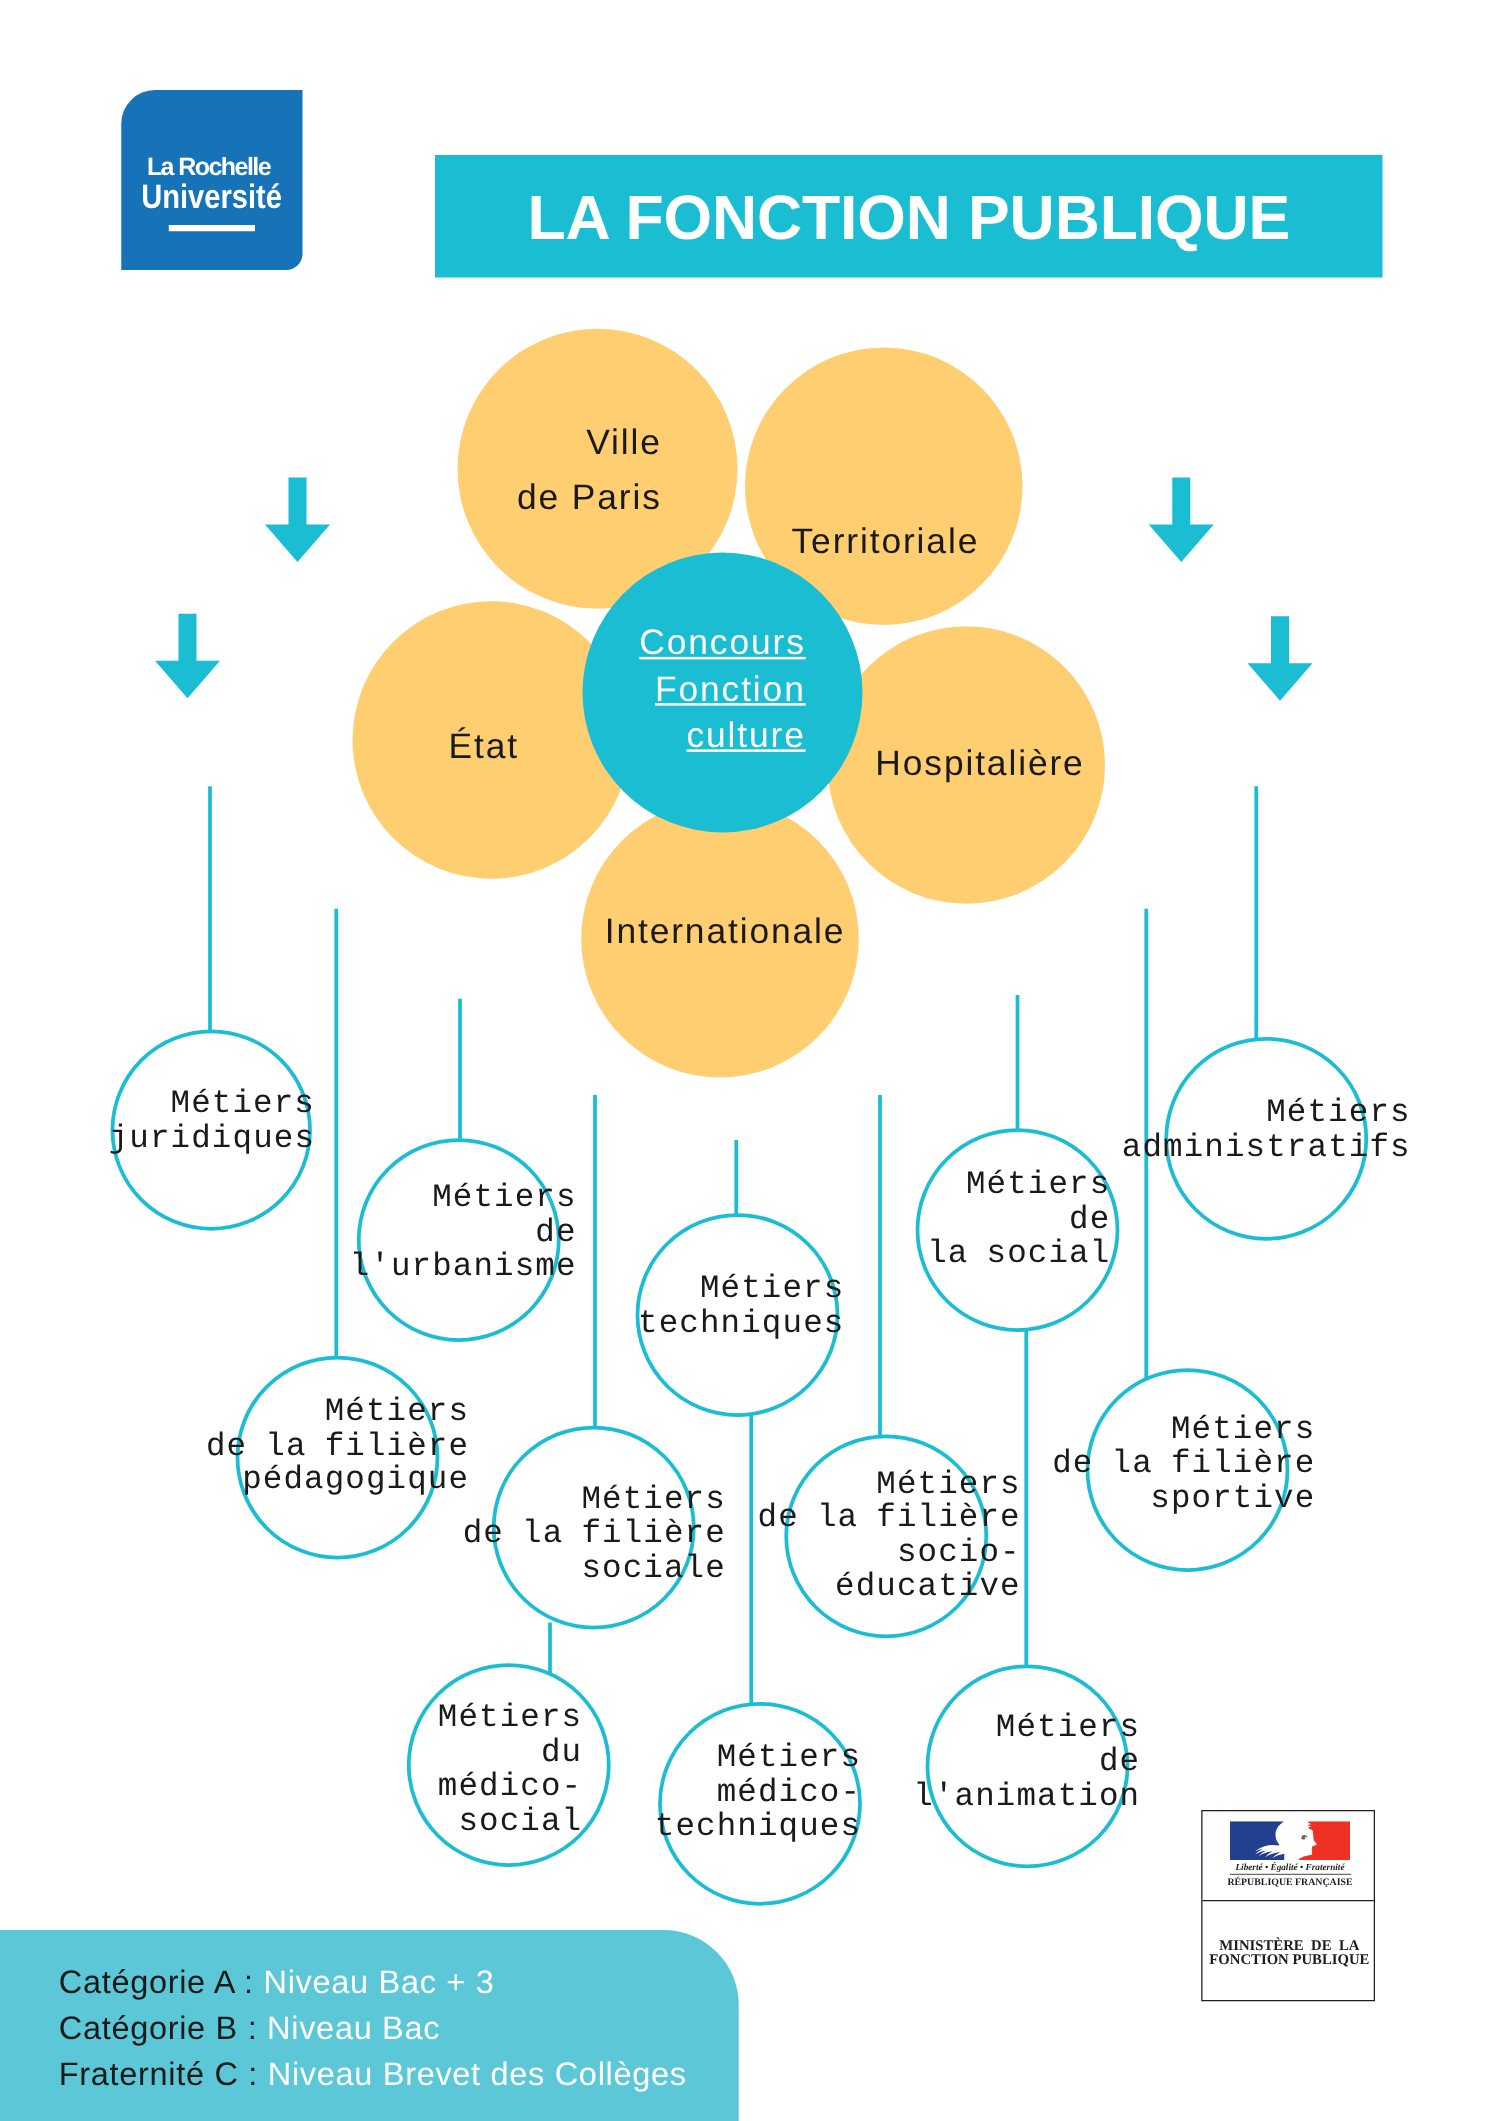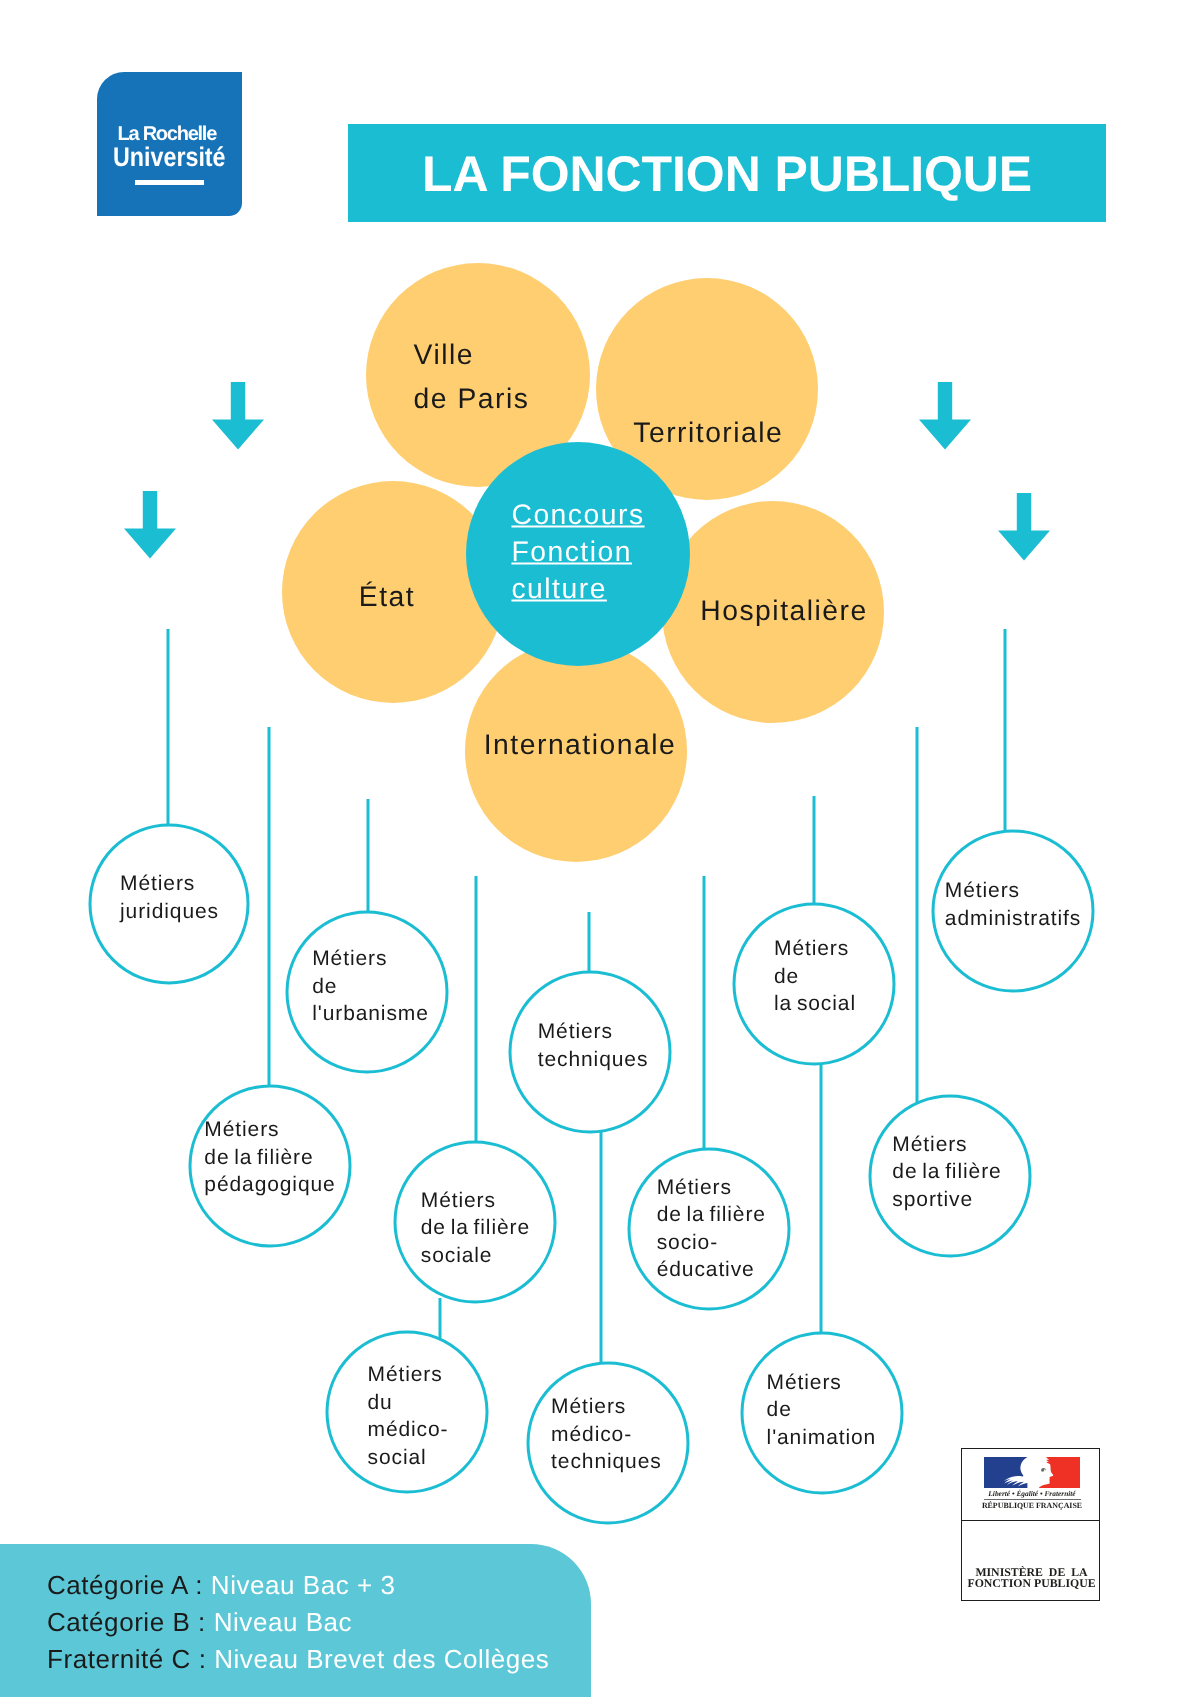--- a/index.html
+++ b/index.html
@@ -20,25 +20,25 @@
   .logo-rule{position:absolute;left:38px;top:108px;width:69px;height:5px;background:#fff;}
 
   
   .banner{position:absolute;left:348px;top:92px;width:758px;height:98px;background:#1BBDD3;margin-top:32px;}
   .banner-title{position:absolute;left:0;top:1px;width:758px;height:98px;
           display:flex;align-items:center;justify-content:center;
           color:#fff;font-size:50px;font-weight:bold;line-height:1;letter-spacing:-0.1px;
           transform:translateZ(0);}
 
   
-  .cl{position:absolute;text-align:left;color:#1A1A1A;white-space:nowrap;
+  .cl{position:absolute;text-align:right;color:#1A1A1A;white-space:nowrap;
       font-size:28.3px;letter-spacing:1.5px;line-height:43.5px;
       transform:translate3d(-50%,-50%,0);}
   .cl.white{color:#fff;line-height:37px;}
-  .cl.small{font-size:21px;letter-spacing:0.9px;word-spacing:-2px;line-height:27.5px;}
+  .cl.small{font-size:26px;letter-spacing:0.9px;word-spacing:-2px;line-height:27.5px;font-family:Liberation Mono, monospace;}
 
   
   .botbar{position:absolute;left:0;top:1544px;width:591px;height:153px;
           background:#5CC8D7;border-radius:0 60px 0 0;}
   .cat{position:absolute;left:47px;font-size:26px;letter-spacing:0.55px;
        color:#1A1A1A;white-space:nowrap;line-height:1;transform:translateZ(0);}
   .cat .v{color:#fff;}
 
   
   .ministry{position:absolute;left:961px;top:1448px;width:139px;height:153px;
@@ -48,21 +48,21 @@
   .motto{position:absolute;left:21.5px;top:41.3px;width:97px;text-align:center;
          font-family:"Liberation Serif","DejaVu Serif",serif;font-style:italic;
          font-weight:bold;font-size:7.4px;color:#1d1d1b;line-height:1;white-space:nowrap;
          transform:translateZ(0);}
   .motto-rule{position:absolute;left:21.5px;top:49.7px;width:97px;height:1.1px;background:#6b6b6b;}
   .republic{position:absolute;left:18px;top:52.6px;width:104px;text-align:center;
          font-family:"Liberation Serif","DejaVu Serif",serif;font-weight:bold;
          font-size:7.9px;color:#1d1d1b;line-height:1;white-space:nowrap;transform:translateZ(0);}
   .minname{position:absolute;left:1px;top:101.5px;width:137px;text-align:center;
          font-family:"Liberation Serif","DejaVu Serif",serif;font-weight:bold;
-         font-size:11.8px;line-height:11.9px;color:#1d1d1b;white-space:nowrap;transform:translateZ(0);margin-top:16px;}
+         font-size:11.8px;line-height:11.9px;color:#1d1d1b;white-space:nowrap;transform:translateZ(0);}
   .minname .l1{word-spacing:3px;}
 </style>
 </head>
 <body>
 
 <div class="page">
 <svg class="layer" viewBox="0 0 1200 1697" width="1200" height="1697">
       <g>
         <line x1="168" y1="629" x2="168" y2="827.0" stroke="#1BBDD3" stroke-width="3"></line>
         <line x1="269" y1="727" x2="269" y2="1088.0" stroke="#1BBDD3" stroke-width="3"></line>

